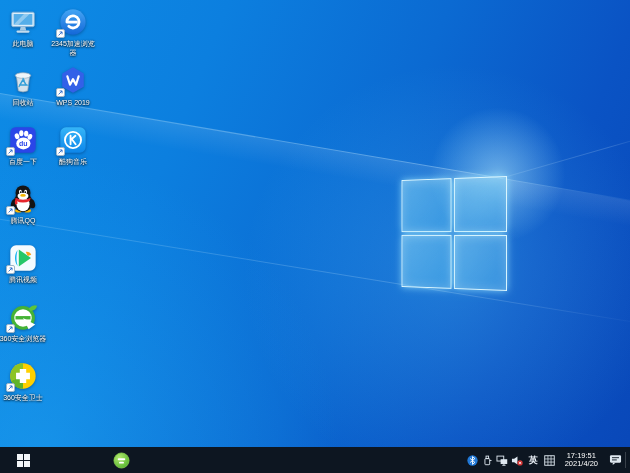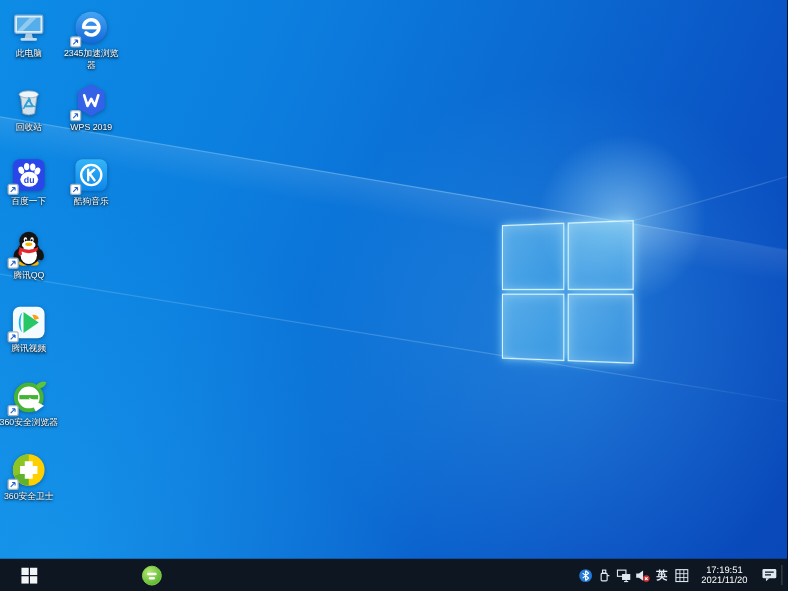--- a/index.html
+++ b/index.html
@@ -315,21 +315,21 @@
 
       <div class="tray-ic">
         <svg viewBox="0 0 12 12" width="11" height="11">
           <rect x="0.8" y="0.8" width="10.4" height="10.4" fill="none" stroke="#dfe8f0" stroke-width="1"></rect>
           <path d="M4.3 0.8 V11.2 M7.7 0.8 V11.2 M0.8 4.3 H11.2 M0.8 7.7 H11.2" stroke="#dfe8f0" stroke-width="0.8"></path>
         </svg>
       </div>
 
       <div class="clock">
         <div>17:19:51</div>
-        <div>2021/11/20</div>
+        <div>2021/4/20</div>
       </div>
 
       <div class="tray-ic" style="width:20px;">
         <svg viewBox="0 0 14 13" width="13" height="12">
           <rect x="1" y="1.4" width="12" height="8" rx="1.2" fill="#dfe8f0"></rect>
           <path d="M4 9.4 L4 12 L7 9.4 Z" fill="#dfe8f0"></path>
           <path d="M3.2 4 h7.6 M3.2 6.4 h5.2" stroke="#0d1621" stroke-width="1"></path>
         </svg>
       </div>
 

